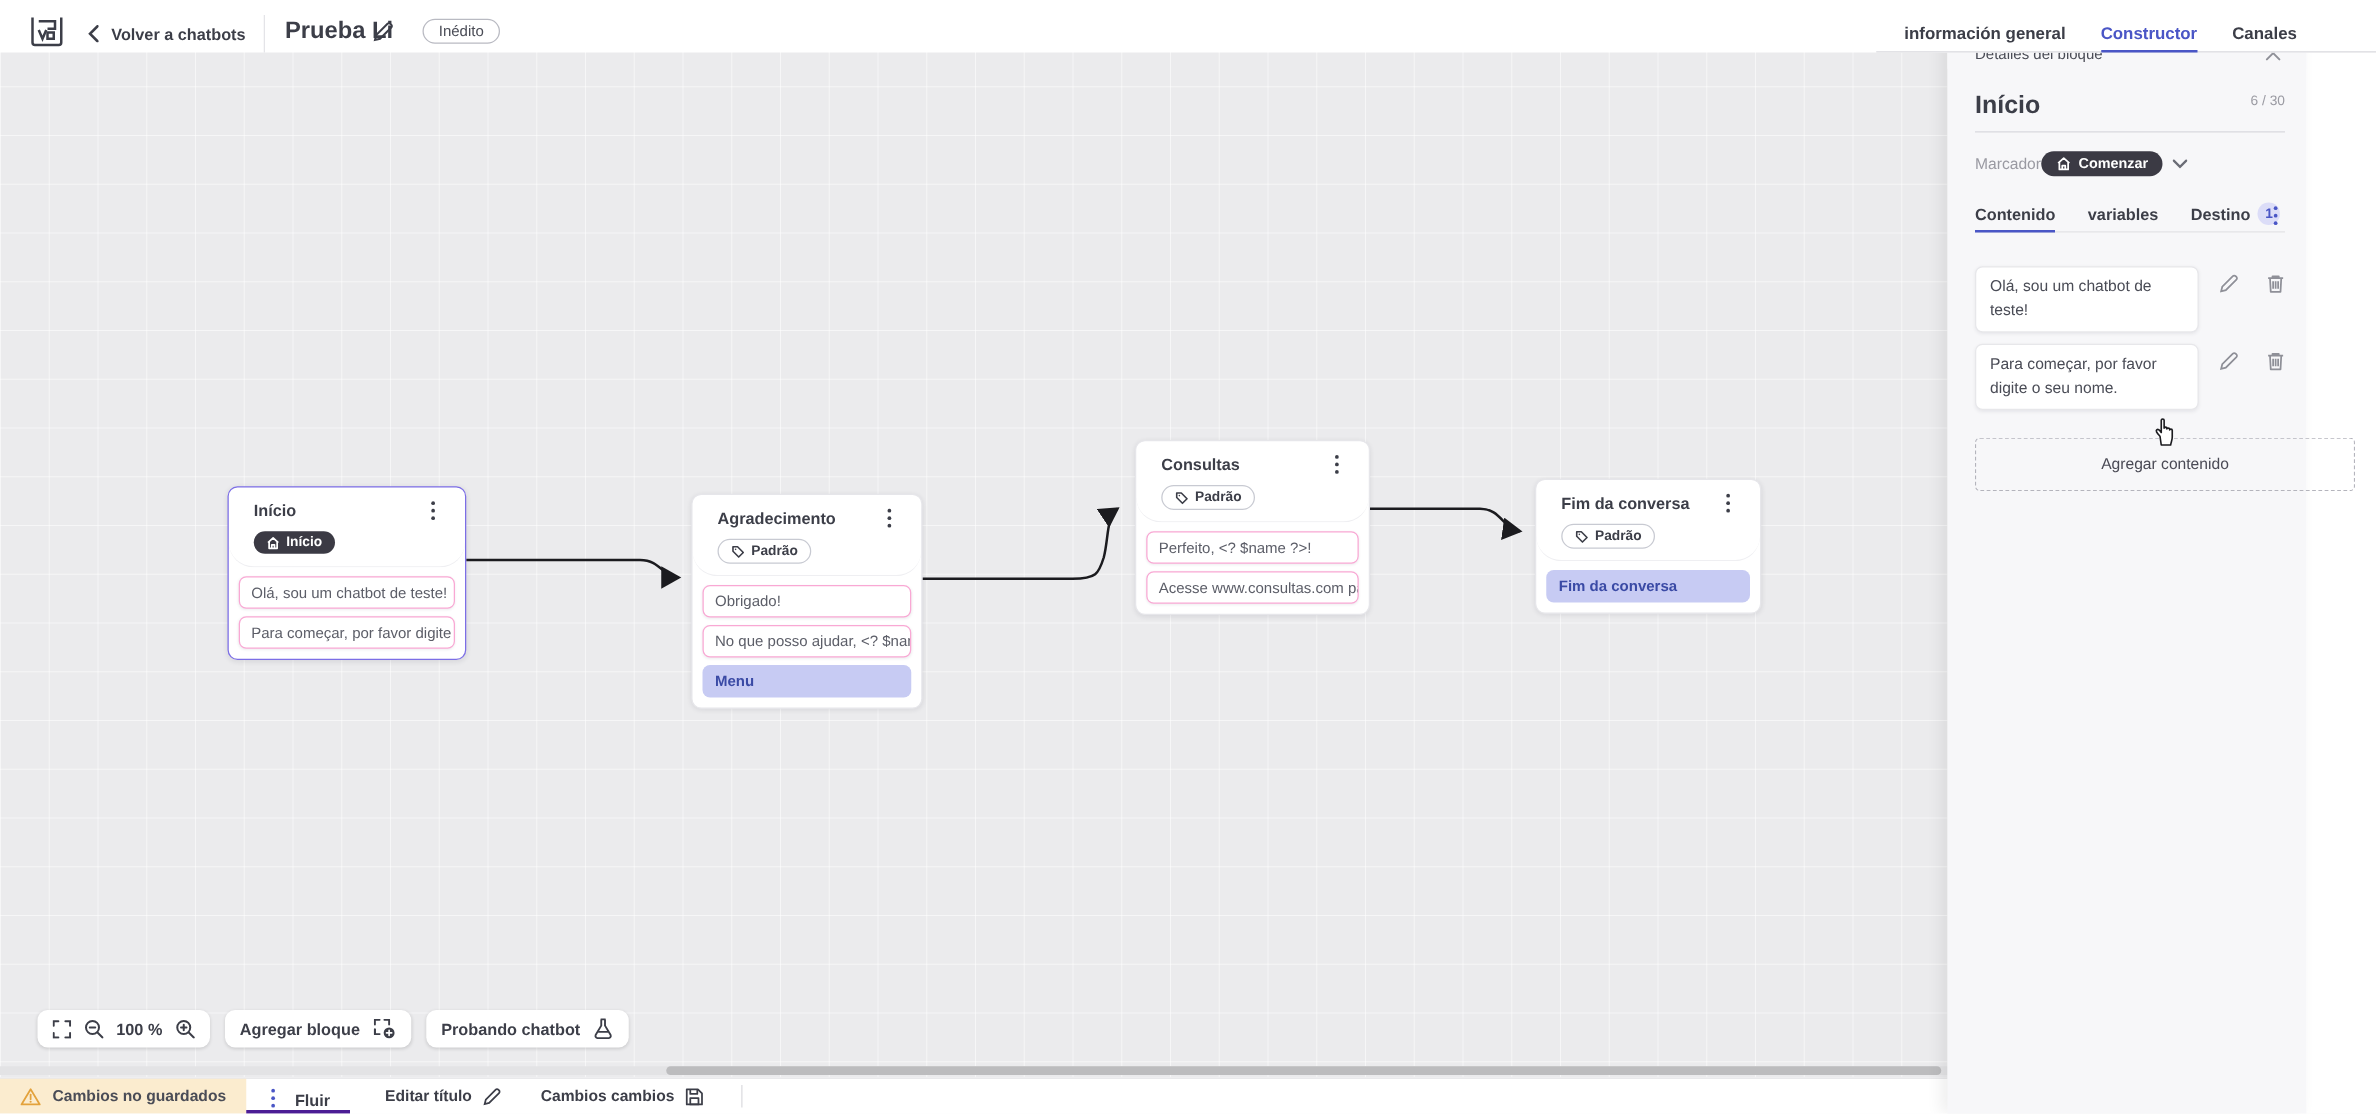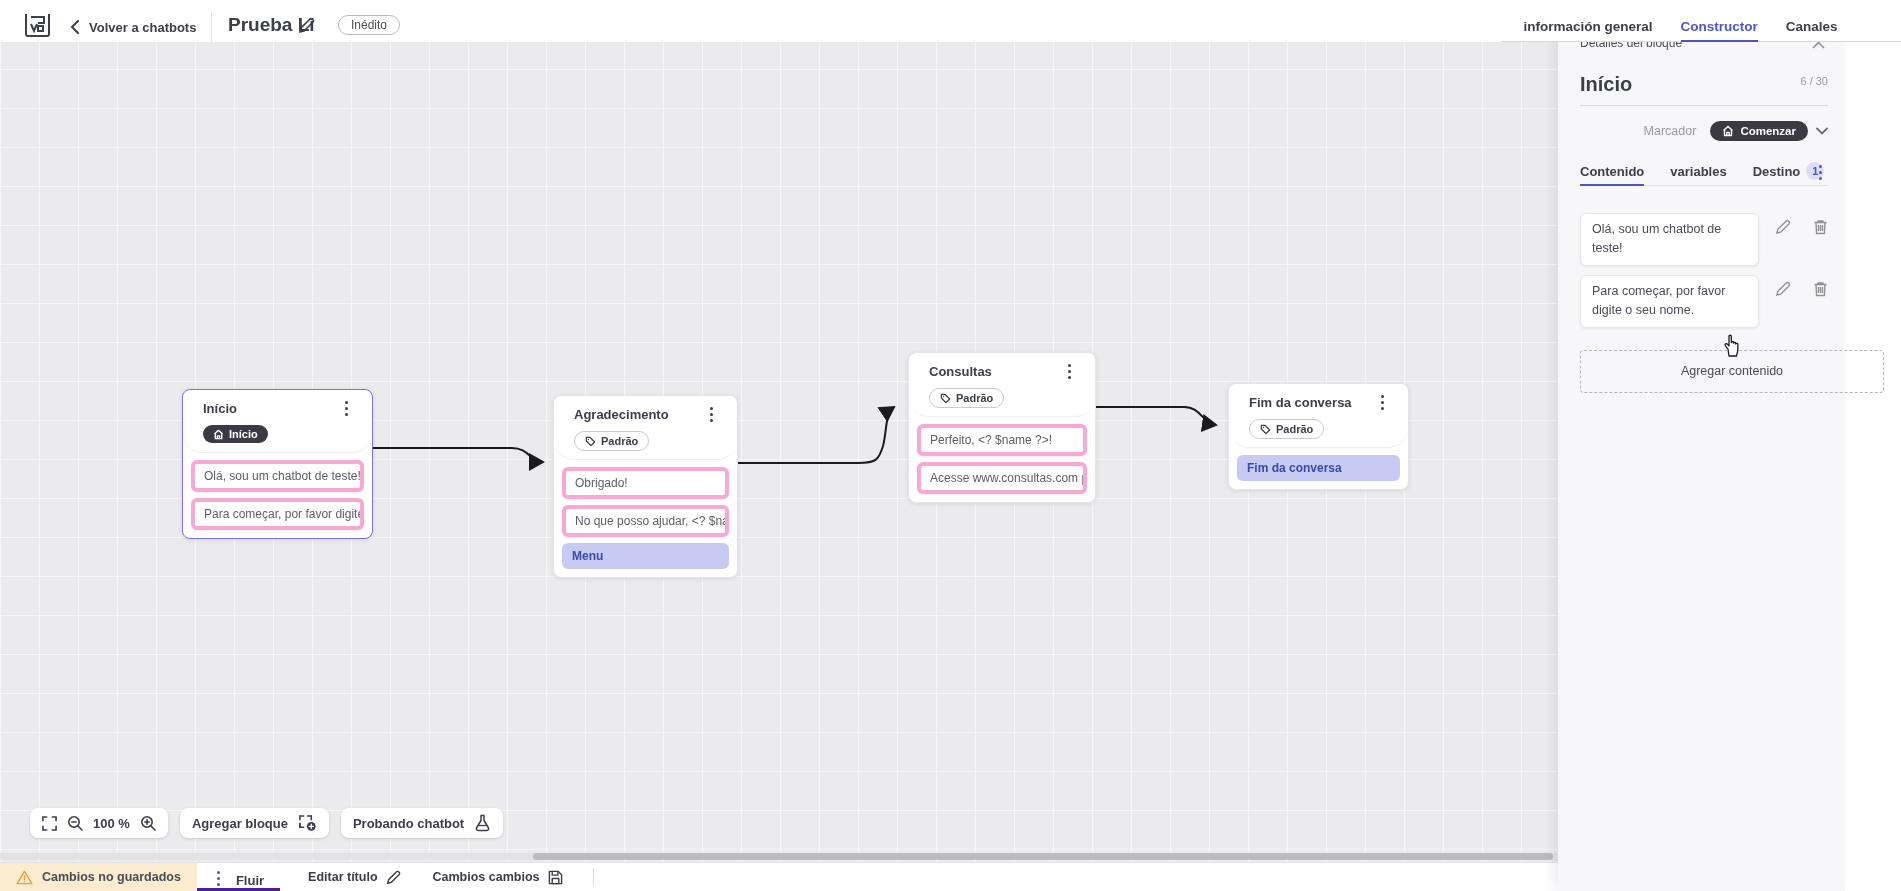--- a/index.html
+++ b/index.html
@@ -33,21 +33,21 @@
   .block-head { padding:9px 20px 8px; border-bottom:1px solid #efeff2;border-radius:20px; }
   .block-title-row { display:flex; align-items:center; justify-content:space-between; }
   .block-title { font-size:13px; font-weight:bold; color:#3c3e48; }
   .dots3 { display:flex; flex-direction:column; gap:3px; padding:2px 4px; cursor:pointer; }
   .dots3 i { width:3px; height:3px; border-radius:50%; background:#3c3e48; }
   .dots3.accent i { background:#4a56c6; }
   .tag-pill { display:inline-flex; align-items:center; gap:5px; margin-top:7px; border-radius:999px; padding:3px 10px; font-size:11px; font-weight:bold; }
   .tag-pill.dark { background:#3b3a44; color:#fff; }
   .tag-pill.outline { background:#fff; border:1px solid #c8cad2; color:#3c3e48; }
   .block-body { padding:7px 8px 8px; display:flex; flex-direction:column; gap:6px; }
-  .node-msg { background:#fff; border:4px solid #f9a8d4; box-shadow:0 1px 2px rgba(40,40,60,.08); border-radius:6px; padding:5px 9px; font-size:12px; color:#5c5e68; white-space:nowrap; overflow:hidden; }
+  .node-msg { background:#fff; border:1px solid #f9a8d4; box-shadow:0 1px 2px rgba(40,40,60,.08); border-radius:6px; padding:5px 9px; font-size:12px; color:#5c5e68; white-space:nowrap; overflow:hidden; }
   .node-btn { background:#c7cbf3; border-radius:6px; padding:6px 10px; font-size:12px; font-weight:bold; color:#3a4aa5; }
 
   
   .cv-toolbar { position:absolute; left:30px; top:778px; display:flex; gap:12px; align-items:center; }
   .cv-card { background:#fff; border-radius:8px; box-shadow:0 1px 3px rgba(0,0,0,.14); height:30px; display:flex; align-items:center; gap:10px; padding:0 12px; }
   .zoom-level { font-size:13px; font-weight:bold; color:#3c3e48; }
   .cv-btn { cursor:pointer; }
   .cv-card .label { font-size:13px; font-weight:bold; color:#3c3e48; }
   .icon-btn { display:flex; align-items:center; cursor:pointer; }
 
@@ -65,21 +65,21 @@
   .bb-sep { width:1px; height:18px; background:#dcdce0; align-self:center; margin-left:14px; }
 
   
   .panel { position:absolute; left:1558px; top:30px; width:287px; height:861px; background:#f7f7f9; box-shadow:-5px 0 12px rgba(0,0,0,.07); z-index:25; }
   .panel-head { height:25px; display:flex; align-items:center; justify-content:space-between; padding:0 20px 0 22px; background:#f7f7f9; }
   .panel-head .label { font-size:12px; color:#4a4c56; }
   .panel-body { padding:18px 17px 0 22px; }
   .name-row { display:flex; align-items:flex-start; justify-content:space-between; border-bottom:1px solid #d9d9de; padding-bottom:9px; }
   .block-name { font-size:20px; font-weight:bold; color:#3c3e48; }
   .counter { font-size:11px; color:#9a9aa2; margin-top:2px; }
-  .marker-row { margin-top:15px; display:flex; align-items:center; justify-content:flex-end;gap:14px; }
+  .marker-row { margin-top:15px; display:flex; align-items:center; justify-content:flex-start; }
   .marker-label { font-size:12.5px; color:#9a9aa2; }
   .marker-right { display:flex; align-items:center; gap:8px; }
   .marker-pill { display:flex; align-items:center; gap:6px; background:#3b3a44; color:#fff; border-radius:999px; padding:4px 12px; font-size:11.5px; font-weight:bold; cursor:pointer; }
   .panel-tabs { margin-top:17px; display:flex; align-items:stretch; gap:26px; border-bottom:1px solid #e3e3e6; height:28px; position:relative; }
   .panel-tab { display:flex; align-items:center; gap:6px; font-size:13px; font-weight:bold; color:#3c3e48; border-bottom:2px solid transparent; margin-bottom:-1px; cursor:pointer; }
   .panel-tab.active { border-bottom-color:#4a56c6; }
   .num-badge { width:18px; height:18px; border-radius:50%; background:#dcddf8; color:#4a56c6; font-size:11px; font-weight:bold; display:flex; align-items:center; justify-content:center; }
   .panel-tabs .dots3 { position:absolute; right:2px; top:5px; }
   .content-list { margin-top:27px; display:flex; flex-direction:column; gap:9px; }
   .content-row { display:flex; align-items:flex-start; gap:0; }

